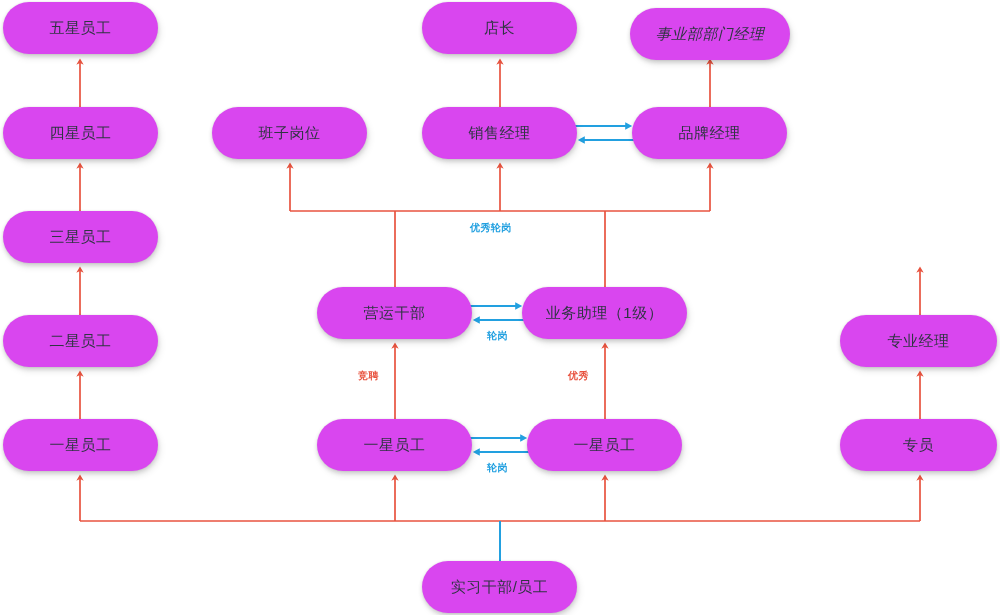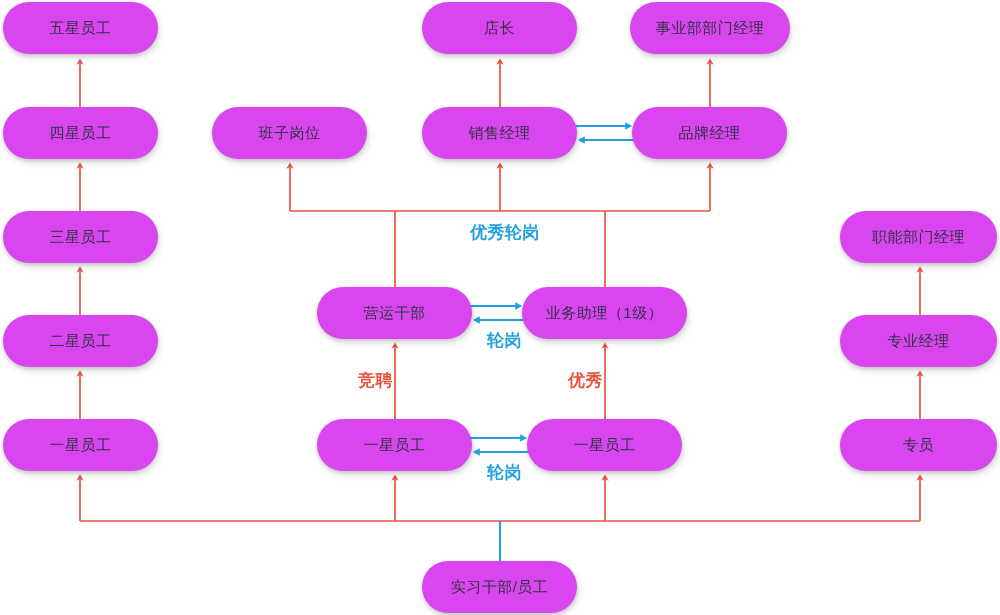--- a/index.html
+++ b/index.html
@@ -33,21 +33,21 @@
     font-size:15px;
     letter-spacing:0.5px;
     white-space:nowrap;
     box-shadow:0 2px 4px rgba(0,0,0,0.14),
                0 0 0 1px rgba(0,0,0,0.02),
                2px 4px 7px rgba(0,0,0,0.10);
     z-index:3;
   }
   .edge-label{
     position:absolute;
-    font-size:17px;
+    font-size:10px;
     font-weight:bold;
     white-space:nowrap;
     z-index:4;
     letter-spacing:0.4px;
   }
   .lbl-blue{ color:#22a0e0; }
   .lbl-red{ color:#e8533f;margin-left:8px; }
 </style>
 </head>
 <body>
@@ -123,24 +123,23 @@
   <div class="node" style="left:317px;top:287px;width:155px;height:52px;">营运干部</div>
   <div class="node" style="left:317px;top:419px;width:155px;height:52px;">一星员工</div>
 
   <div class="node" style="left:422px;top:2px;width:155px;height:52px;">店长</div>
   <div class="node" style="left:422px;top:107px;width:155px;height:52px;">销售经理</div>
   <div class="node" style="left:422px;top:561px;width:155px;height:52px;">实习干部/员工</div>
 
   <div class="node" style="left:522px;top:287px;width:165px;height:52px;">业务助理（1级）</div>
   <div class="node" style="left:527px;top:419px;width:155px;height:52px;">一星员工</div>
 
-  <div class="node" style="left:630px;top:2px;width:160px;height:52px;">事业部部门经理</div>
+  <div class="node" style="left:630px;top:8px;width:160px;height:52px;font-style:italic;">事业部部门经理</div>
   <div class="node" style="left:632px;top:107px;width:155px;height:52px;">品牌经理</div>
 
-  <div class="node" style="left:840px;top:211px;width:157px;height:52px;">职能部门经理</div>
   <div class="node" style="left:840px;top:315px;width:157px;height:52px;">专业经理</div>
   <div class="node" style="left:840px;top:419px;width:157px;height:52px;">专员</div>
 
   <div class="edge-label lbl-blue" style="left:470px;top:221px;">优秀轮岗</div>
   <div class="edge-label lbl-blue" style="left:487px;top:329px;">轮岗</div>
   <div class="edge-label lbl-blue" style="left:487px;top:461px;">轮岗</div>
   <div class="edge-label lbl-red" style="left:350px;top:369px;">竞聘</div>
   <div class="edge-label lbl-red" style="left:560px;top:369px;text-align:right;">优秀</div>
 
 </div>

